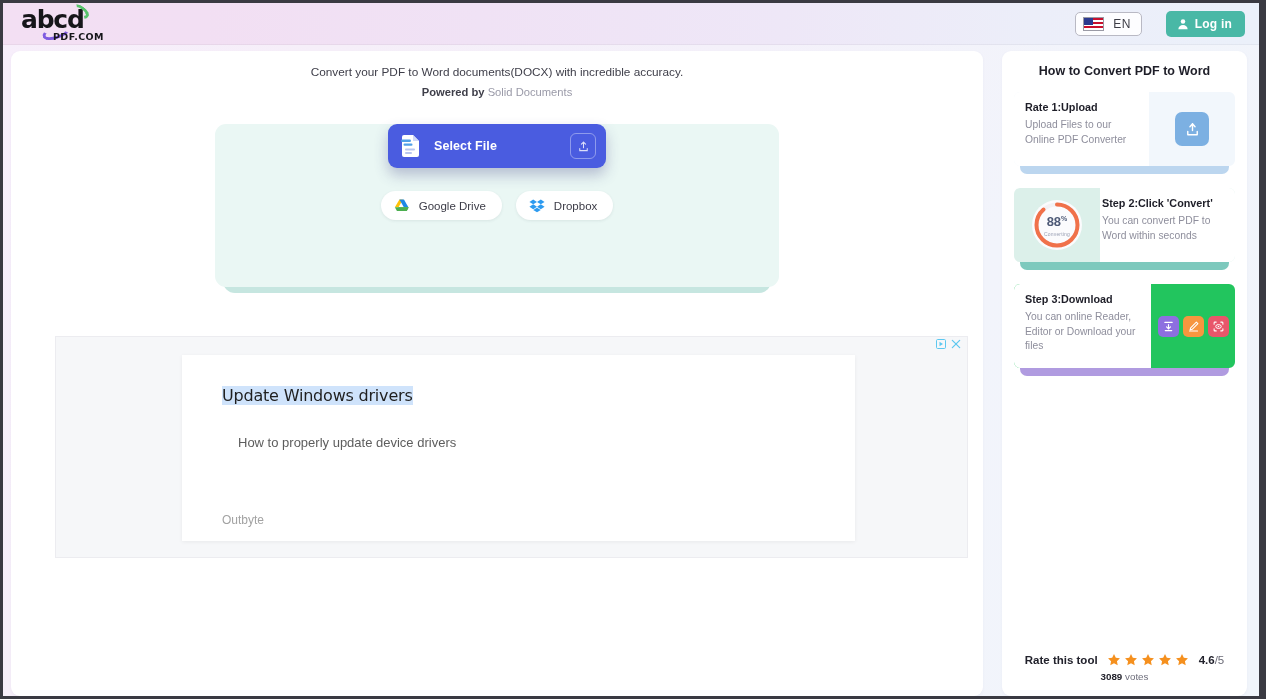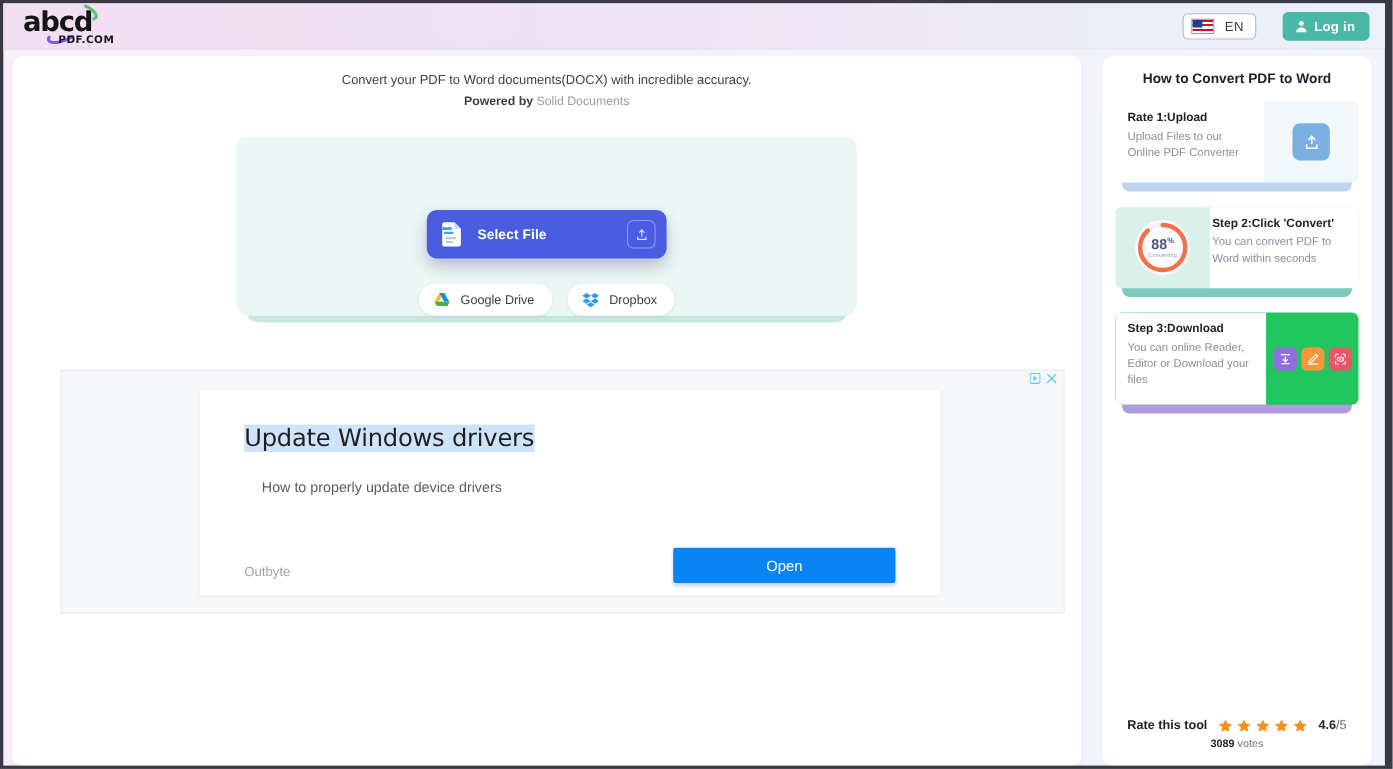--- a/index.html
+++ b/index.html
@@ -223,21 +223,21 @@
     border-radius: 12px;
   }
   .dropzone {
     position: relative;
     height: 163px;
     background: #eaf7f4;
     border-radius: 11px;
     display: flex;
     flex-direction: column;
     align-items: center;
-    justify-content: flex-end;
+    justify-content: flex-start;
   }
   .select-file-btn {
     position: relative;
     width: 218px;
     height: 44px;
     background: #4a5ce0;
     border-radius: 9px;
     display: flex;
     align-items: center;
     padding: 0 10px 0 12px;
@@ -306,21 +306,21 @@
     position: absolute;
     left: 126px; top: 18px;
     width: 673px;
     height: 186px;
     background: #ffffff;
     box-shadow: 0 1px 4px rgba(0,0,0,0.06);
   }
   .ad-headline {
     position: absolute;
     left: 40px; top: 31px;
-    font-size: 22px;
+    font-size: 16px;
     color: #1f1f1f;
     background: #cfe3fb;
     font-family: "DejaVu Sans", sans-serif;
     font-weight: 400;
     letter-spacing: -0.2px;
   }
   .ad-desc {
     position: absolute;
     left: 56px; top: 80px;
     font-size: 13px;
@@ -571,21 +571,20 @@
             <path d="M4.2 3.2l4.2 2.8-4.2 2.8z" fill="#5ec8f0"></path>
           </svg>
           <svg class="ad-x" viewBox="0 0 12 12">
             <path d="M1.6 1.6l8.8 8.8M10.4 1.6l-8.8 8.8" stroke="#5ec8f0" stroke-width="1.5" stroke-linecap="round"></path>
           </svg>
         </div>
         <div class="ad-card">
           <div class="ad-headline">Update Windows drivers</div>
           <div class="ad-desc">How to properly update device drivers</div>
           <div class="ad-advertiser">Outbyte</div>
-          <button class="ad-open-btn">Open</button>
         </div>
       </div>
 
     </div>
 
     <div class="sidebar-panel">
       <div class="sb-title">How to Convert PDF to Word</div>
 
       <div class="step s1" style="margin-top:14px">
         <div class="step-back"></div>

